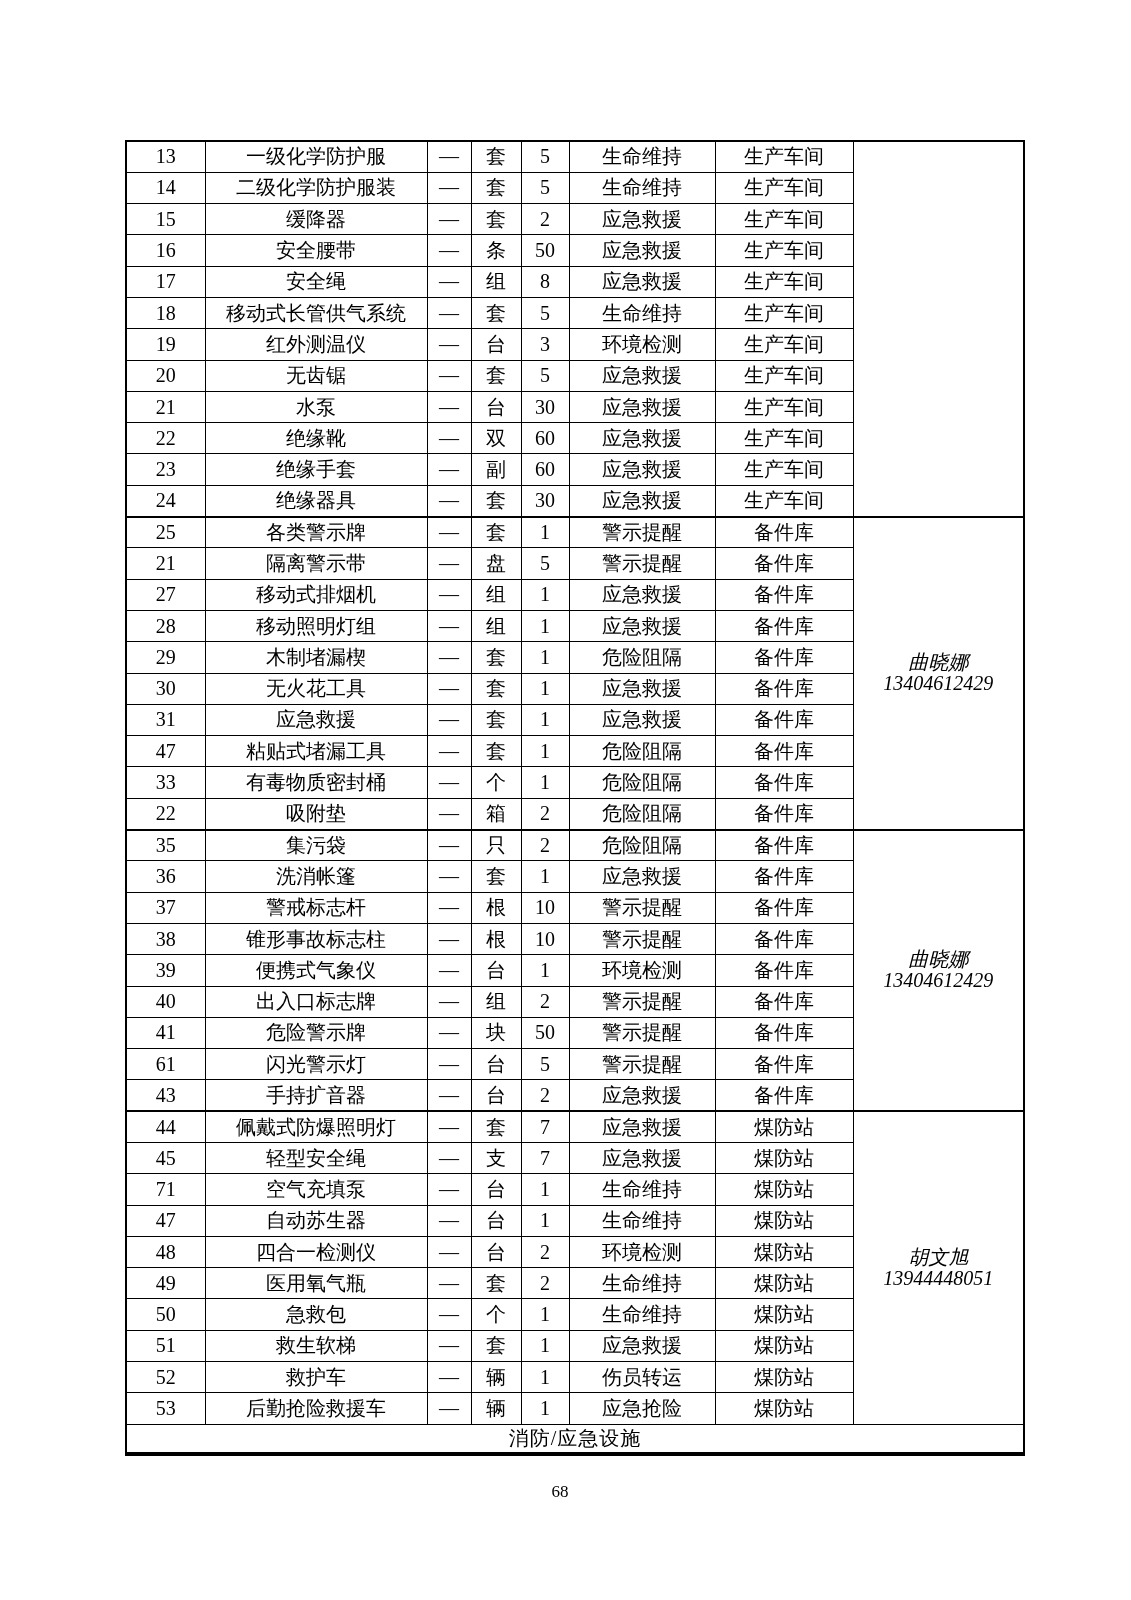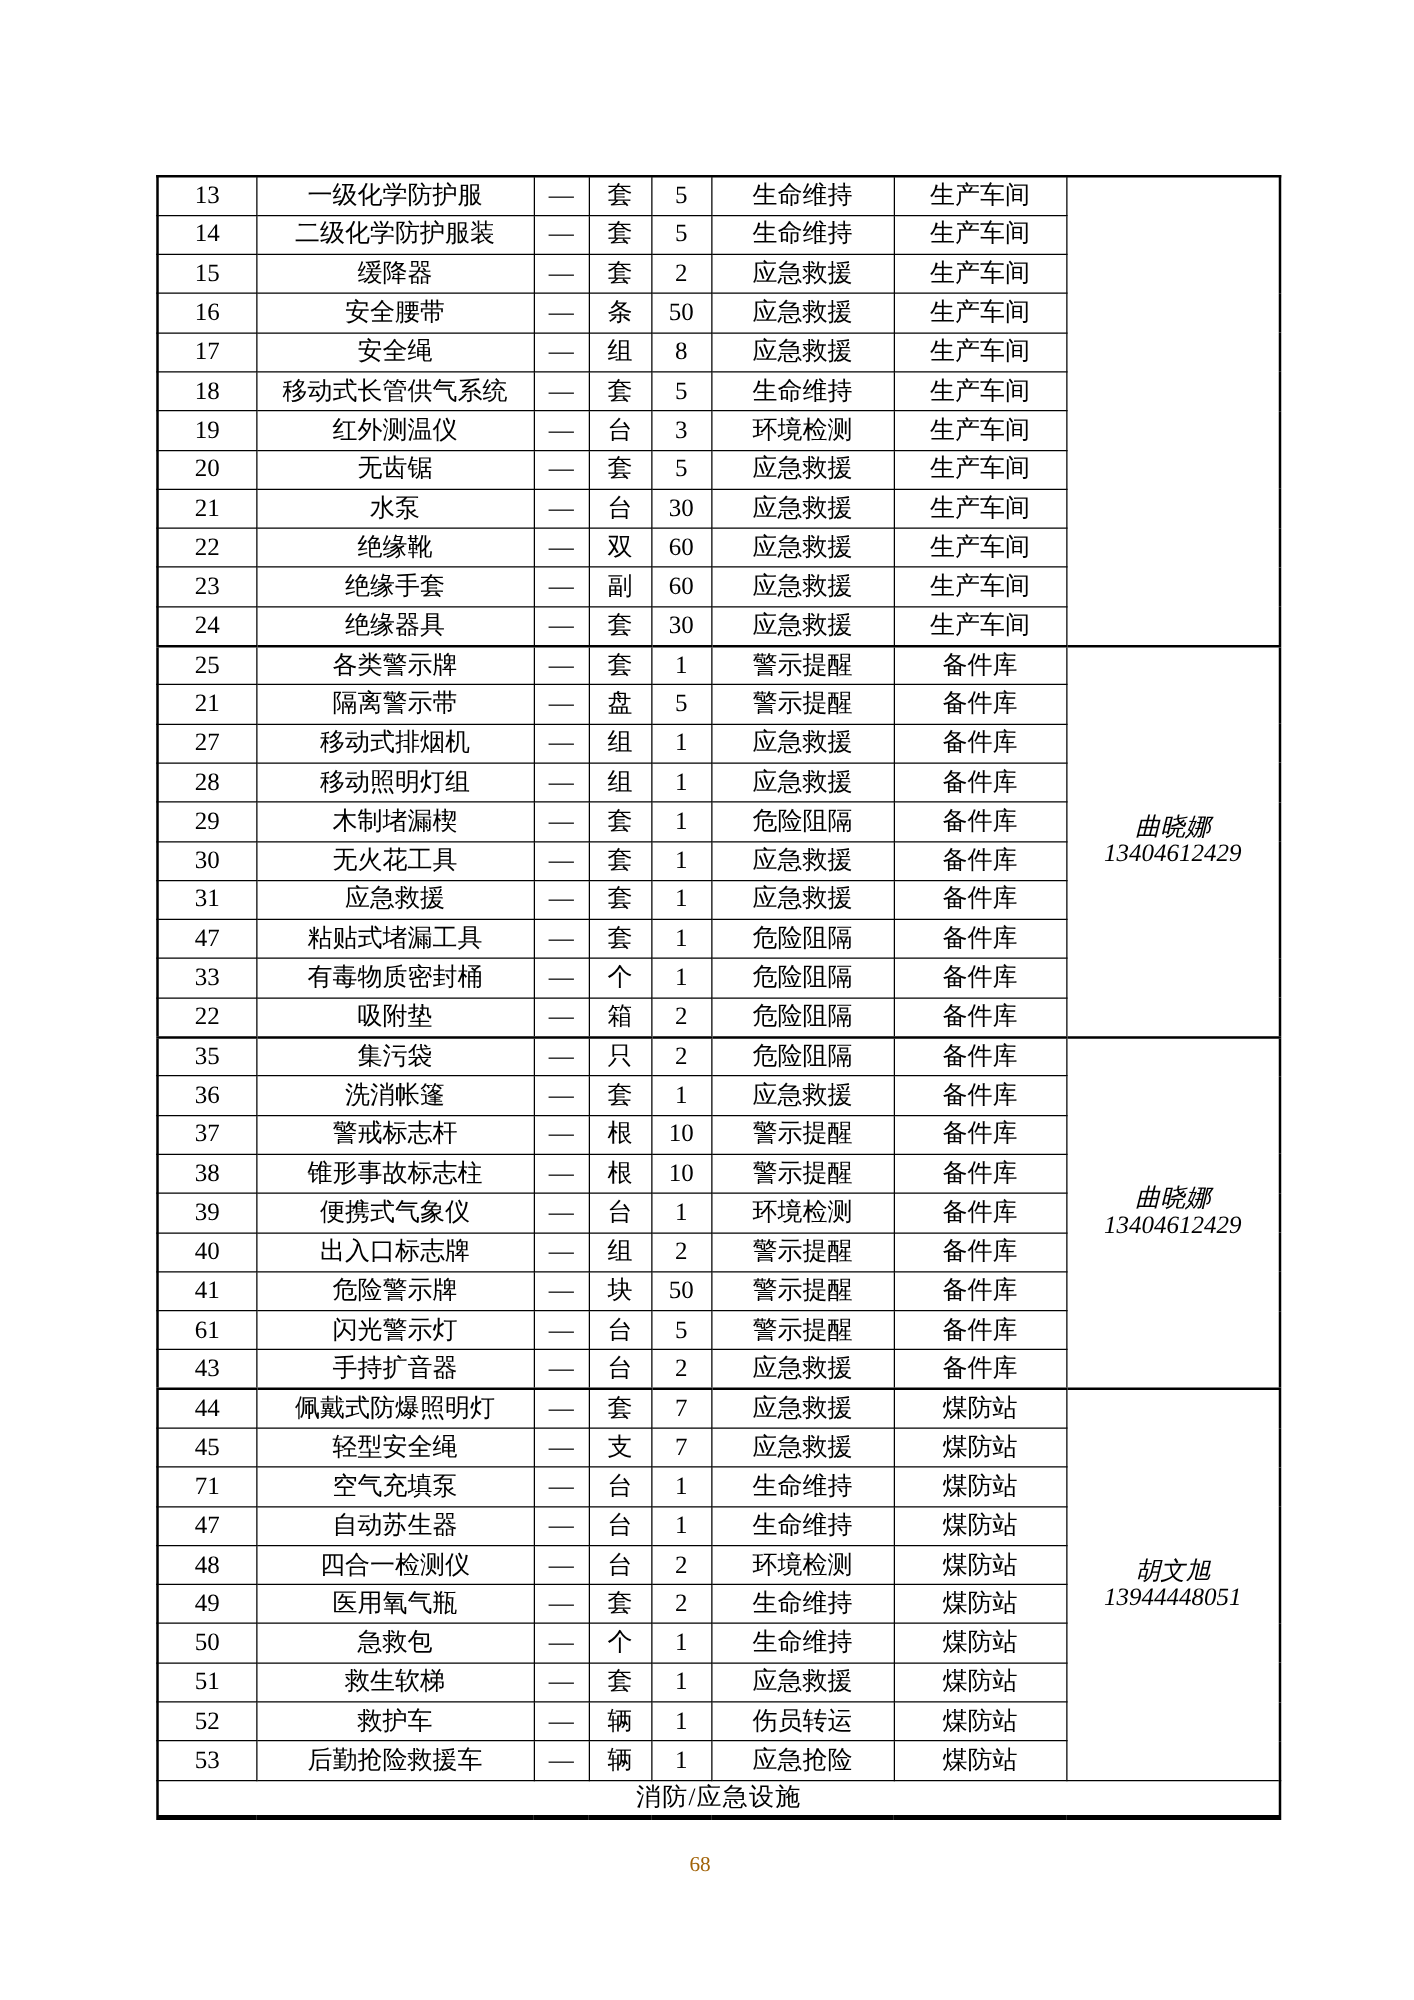--- a/index.html
+++ b/index.html
@@ -65,21 +65,21 @@
     height: 30px;
     letter-spacing: 1px;
   }
   .page-number {
     position: absolute;
     top: 1482px;
     left: 0;
     width: 1120px;
     text-align: center;
     font-size: 17px;
-    color: #a16207;
+    color: #000000;
   }
 </style>
 </head>
 <body>
 
 <div class="doc-page">
 
   <table class="equip-table">
     <colgroup>
       <col style="width:79px">

